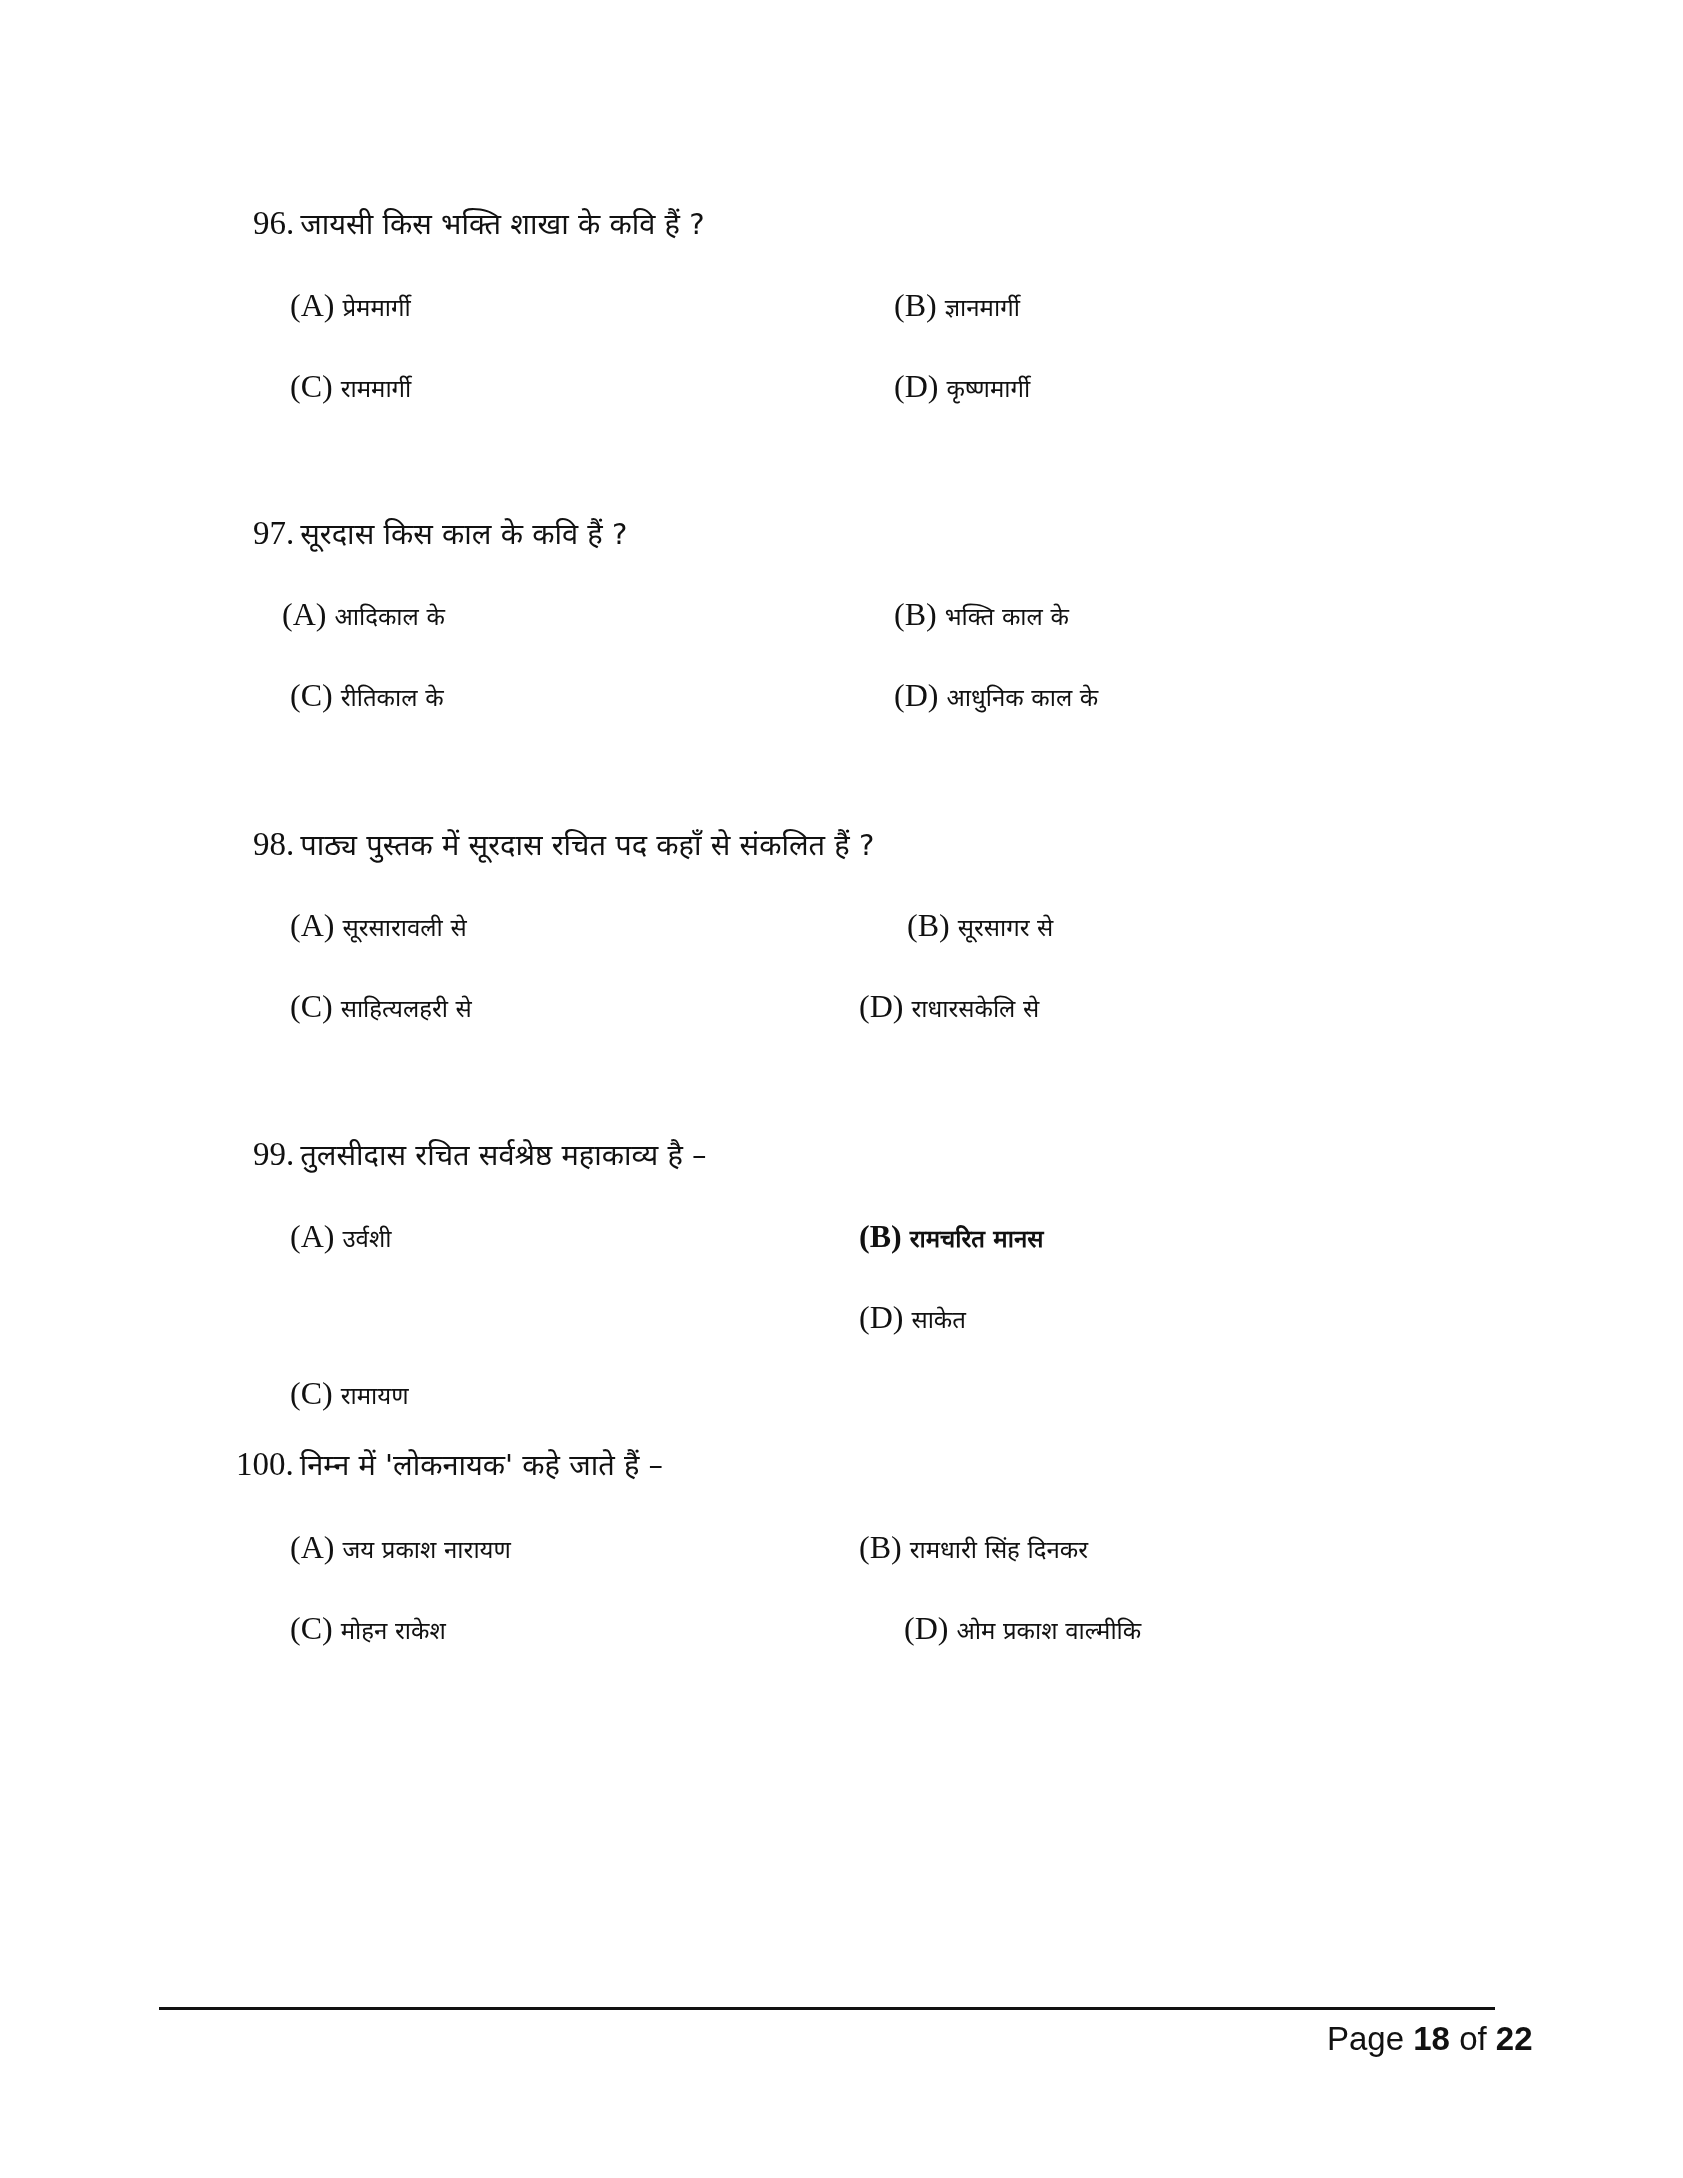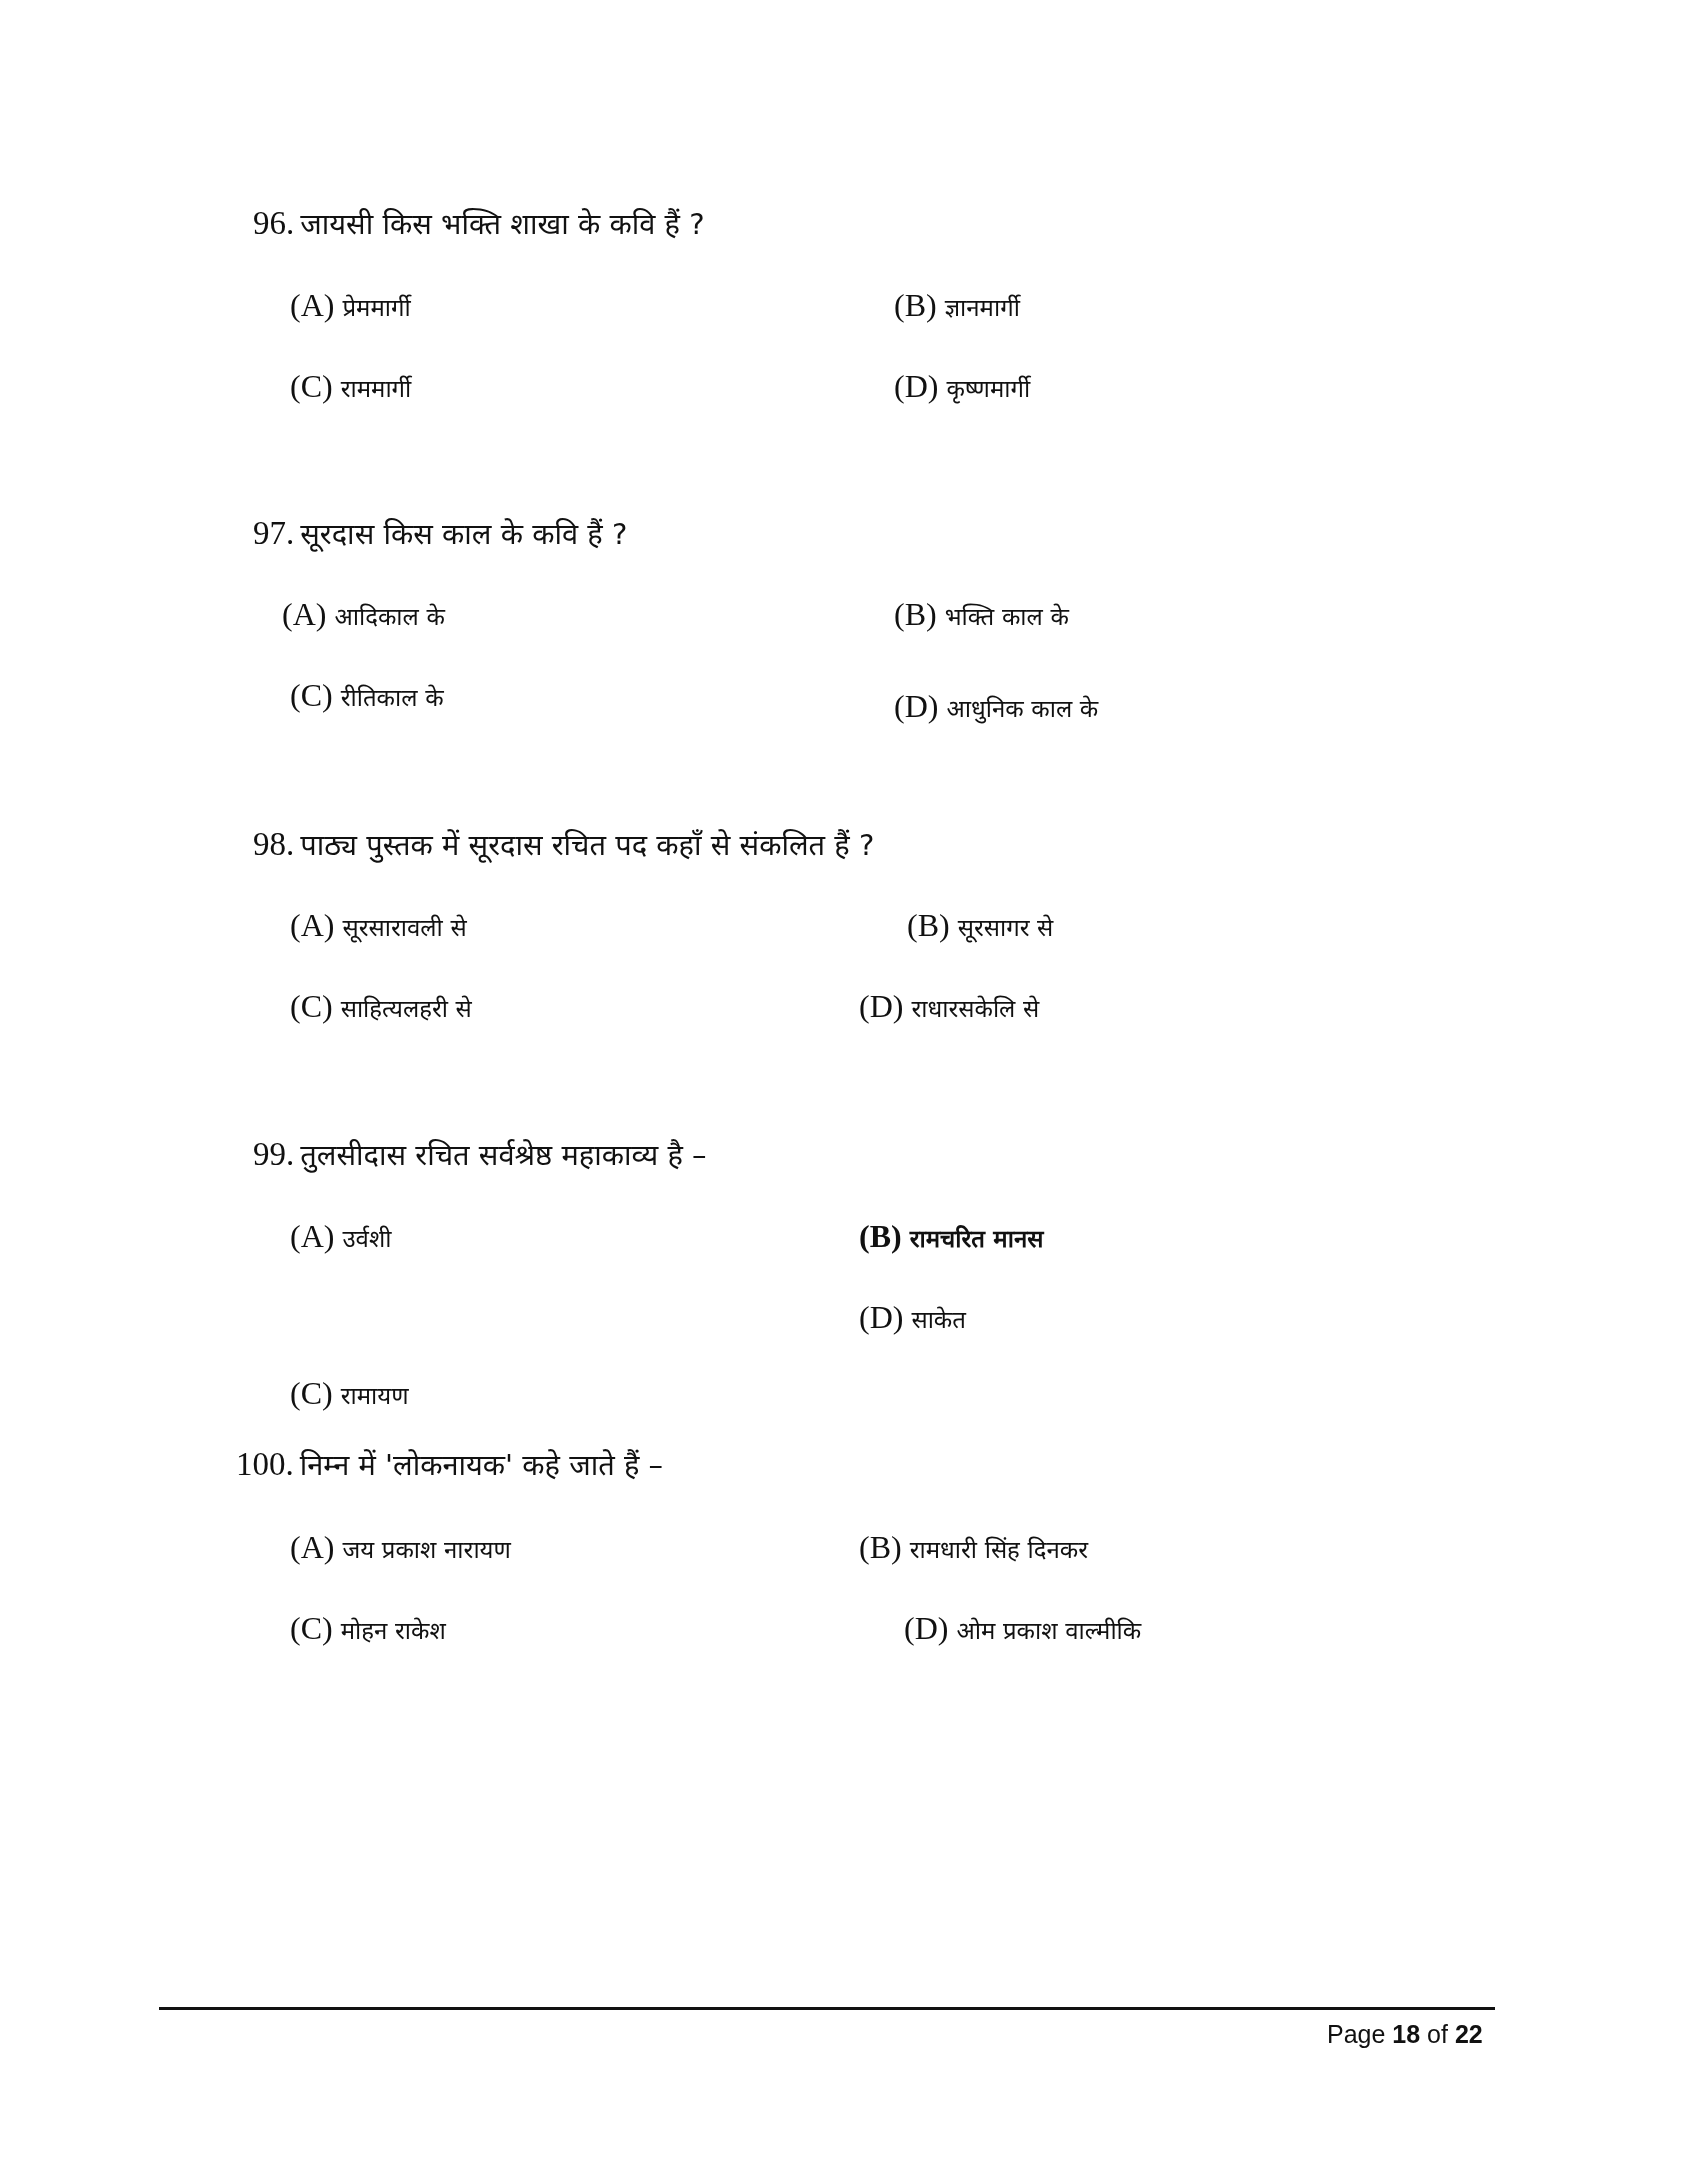--- a/index.html
+++ b/index.html
@@ -6,21 +6,21 @@
   body { width: 1683px; height: 2178px; position: relative; overflow: hidden; color: #111; }
   .page { position: absolute; left: 0; top: 0; width: 1454px; height: 2178px; background: #fff; }
   .q { position: absolute; font-family: "Liberation Serif", "DejaVu Serif", serif; }
   .q-text { position: absolute; white-space: nowrap; font-size: 33px; line-height: 40px; }
   .q-num { font-family: "Liberation Serif", serif; }
   .opt { position: absolute; white-space: nowrap; font-size: 32px; line-height: 40px; }
   .opt-label { font-family: "Liberation Serif", serif; margin-right: 8px; }
   .opt-text { font-family: "DejaVu Sans", "Liberation Sans", sans-serif; font-size: 24px; }
   .q-body { font-family: "DejaVu Sans", "Liberation Sans", sans-serif; font-size: 29px; margin-left: 6px; }
   .footer-rule { position: absolute; left: 159px; top: 2007px; width: 1336px; height: 3px; background: #111; }
-  .footer-page { position: absolute; left: 1327px; top: 2020px; font-family: "Liberation Sans", "DejaVu Sans", sans-serif; font-size: 25px; color: #111; white-space: nowrap; }
+  .footer-page { position: absolute; left: 1327px; top: 2020px; font-family: "Liberation Sans", "DejaVu Sans", sans-serif; font-size: 33px; color: #111; white-space: nowrap; }
   .footer-page b { font-weight: bold; }
 </style>
 </head>
 <body>
 
 <div class="page">
 
   <div class="q">
     <div class="q-text" style="left:253px; top:203px;">
       <span class="q-num">96.</span><span class="q-body">जायसी किस भक्ति शाखा के कवि हैं ?</span>
@@ -45,21 +45,21 @@
     </div>
     <div class="opt" style="left:282px; top:594px;">
       <span class="opt-label">(A)</span><span class="opt-text">आदिकाल के</span>
     </div>
     <div class="opt" style="left:894px; top:594px;">
       <span class="opt-label">(B)</span><span class="opt-text">भक्ति काल के</span>
     </div>
     <div class="opt" style="left:290px; top:675px;">
       <span class="opt-label">(C)</span><span class="opt-text">रीतिकाल के</span>
     </div>
-    <div class="opt" style="left:894px; top:675px;margin-top:11px;">
+    <div class="opt" style="left:894px; top:675px;">
       <span class="opt-label">(D)</span><span class="opt-text">आधुनिक काल के</span>
     </div>
   </div>
 
   <div class="q">
     <div class="q-text" style="left:253px; top:824px;">
       <span class="q-num">98.</span><span class="q-body">पाठ्य पुस्तक में सूरदास रचित पद कहाँ से संकलित हैं ?</span>
     </div>
     <div class="opt" style="left:290px; top:905px;">
       <span class="opt-label">(A)</span><span class="opt-text">सूरसारावली से</span>

